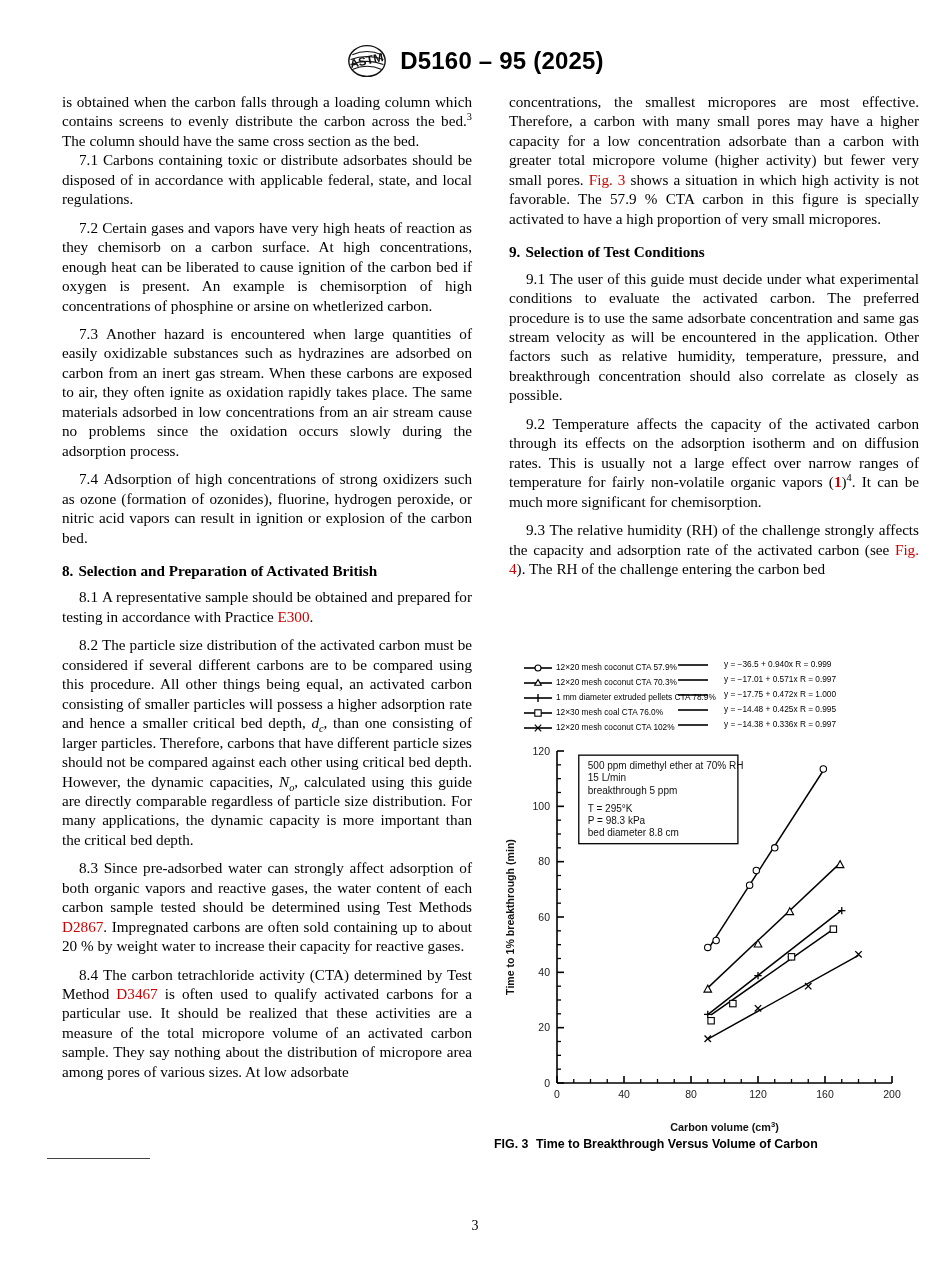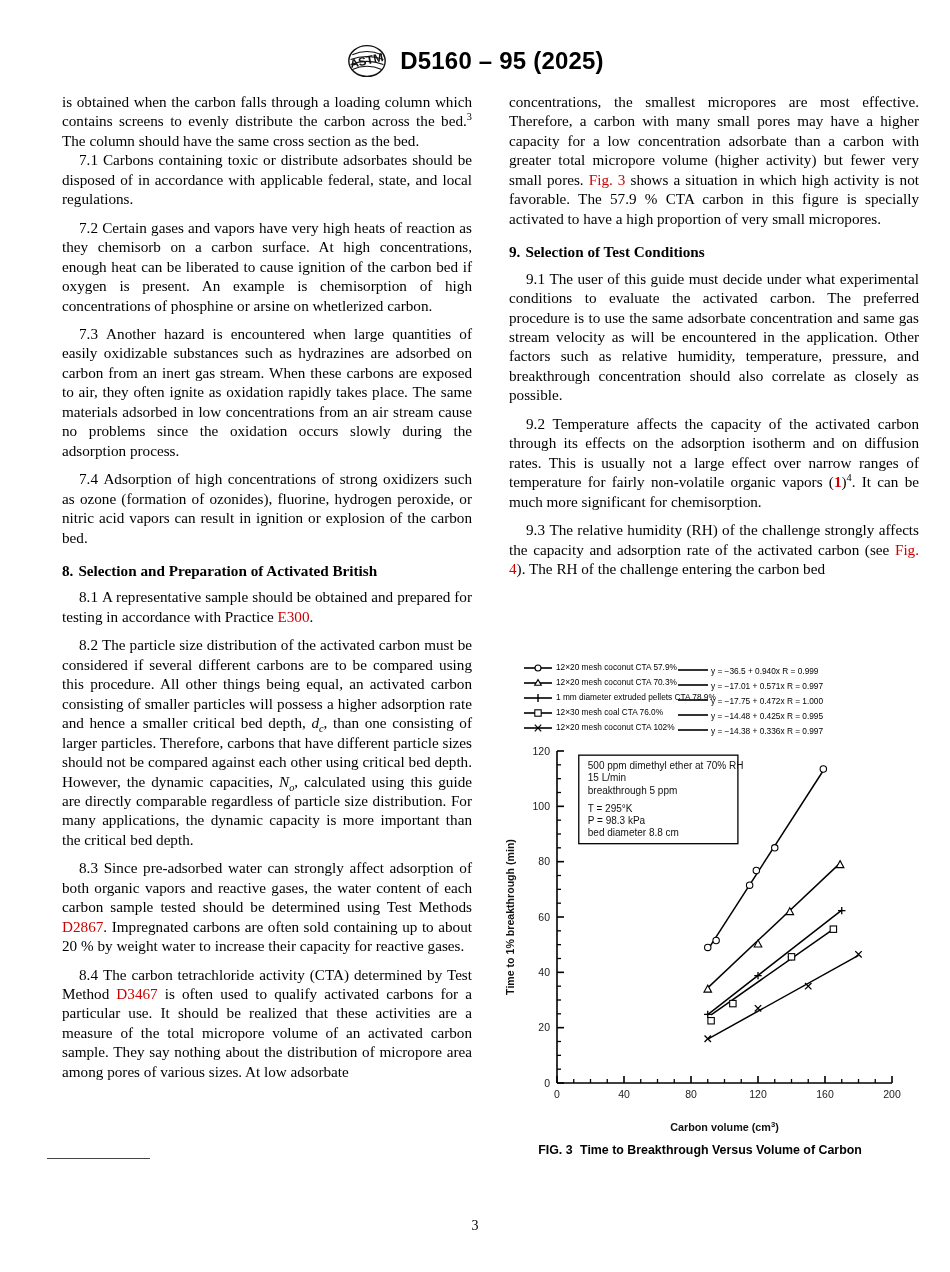--- a/index.html
+++ b/index.html
@@ -71,30 +71,29 @@
     display:grid;
     grid-template-columns: 148px 220px;
     column-gap:6px;
     row-gap:0px;
     font-family:"Liberation Sans","DejaVu Sans",sans-serif;
     font-size:8.3px;
     margin-left:30px;
     margin-bottom:2px;
   }
   .legend-left { display:flex; align-items:center; gap:4px; height:15px; white-space:nowrap; }
-  .legend-right { display:flex; align-items:flex-end; gap:3px; height:15px; white-space:nowrap; }
+  .legend-right { display:flex; align-items:flex-start; gap:16px; height:15px; white-space:nowrap; }
   .legend-left .lbl, .legend-right .lbl { line-height:1; }
   .sw { flex:0 0 auto; }
 
   .chart-area { position:relative; width:412px; height:400px; }
   .chart-svg { display:block; }
   .fig-caption {
     font-family:"Liberation Sans","DejaVu Sans",sans-serif;
-    font-weight:bold; font-size:12.4px; text-align:center;
-    margin-top:6px;
+    font-weight:bold; font-size:12.4px; text-align:left;
   }
   .fig-caption .fignum { margin-right:4px; }
 
   .page-number {
     position:absolute; left:0; top:1218px; width:950px; text-align:center;
     font-size:14px;
   }
 </style>
 </head>
 <body>

